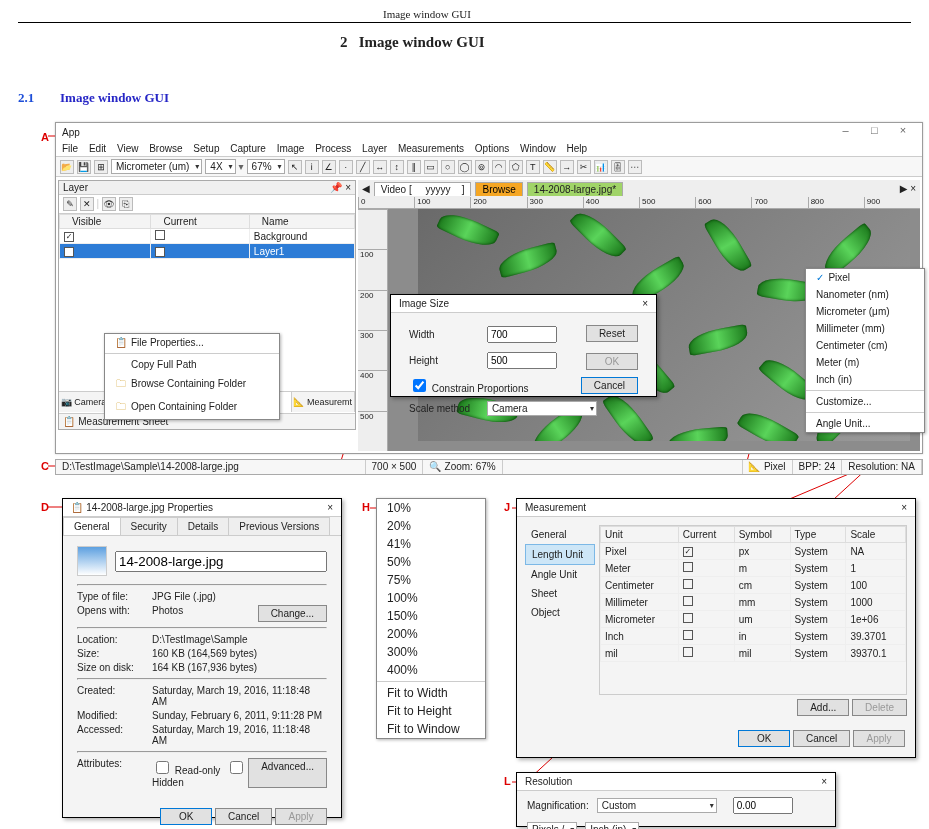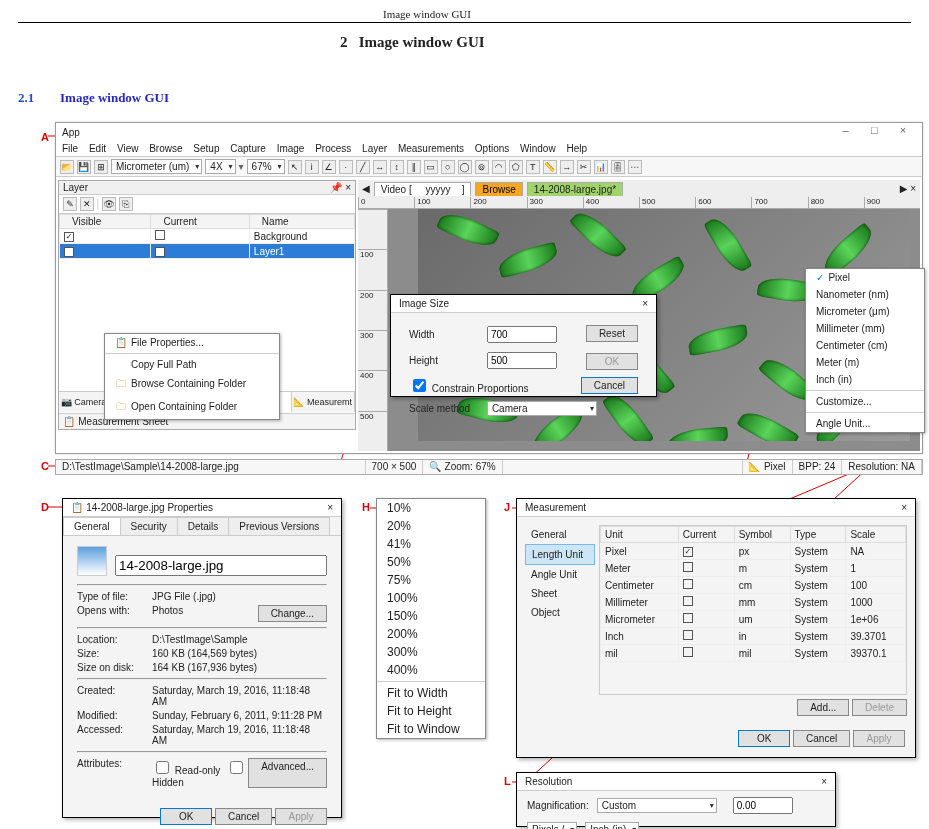--- a/index.html
+++ b/index.html
@@ -371,21 +371,21 @@
         <span>📋 <span>14-2008-large.jpg Properties</span></span>
         <span>×</span>
       </div>
     <div class="tabsrow">
       <div class="act">General</div>
       <div>Security</div>
       <div>Details</div>
       <div>Previous Versions</div>
     </div>
     <div class="content">
-      <div style="display:flex;align-items:flex-end;margin-bottom:8px">
+      <div style="display:flex;align-items:center;margin-bottom:8px">
           <span class="icn"></span>
           <input type="text" style="flex: 1 1 0%;" value="14-2008-large.jpg">
         </div>
       <hr>
       <div class="row">
           <span class="k">Type of file:</span>
           <span class="v">JPG File (.jpg)</span>
         </div>
       <div class="row">
           <span class="k">Opens with:</span>

